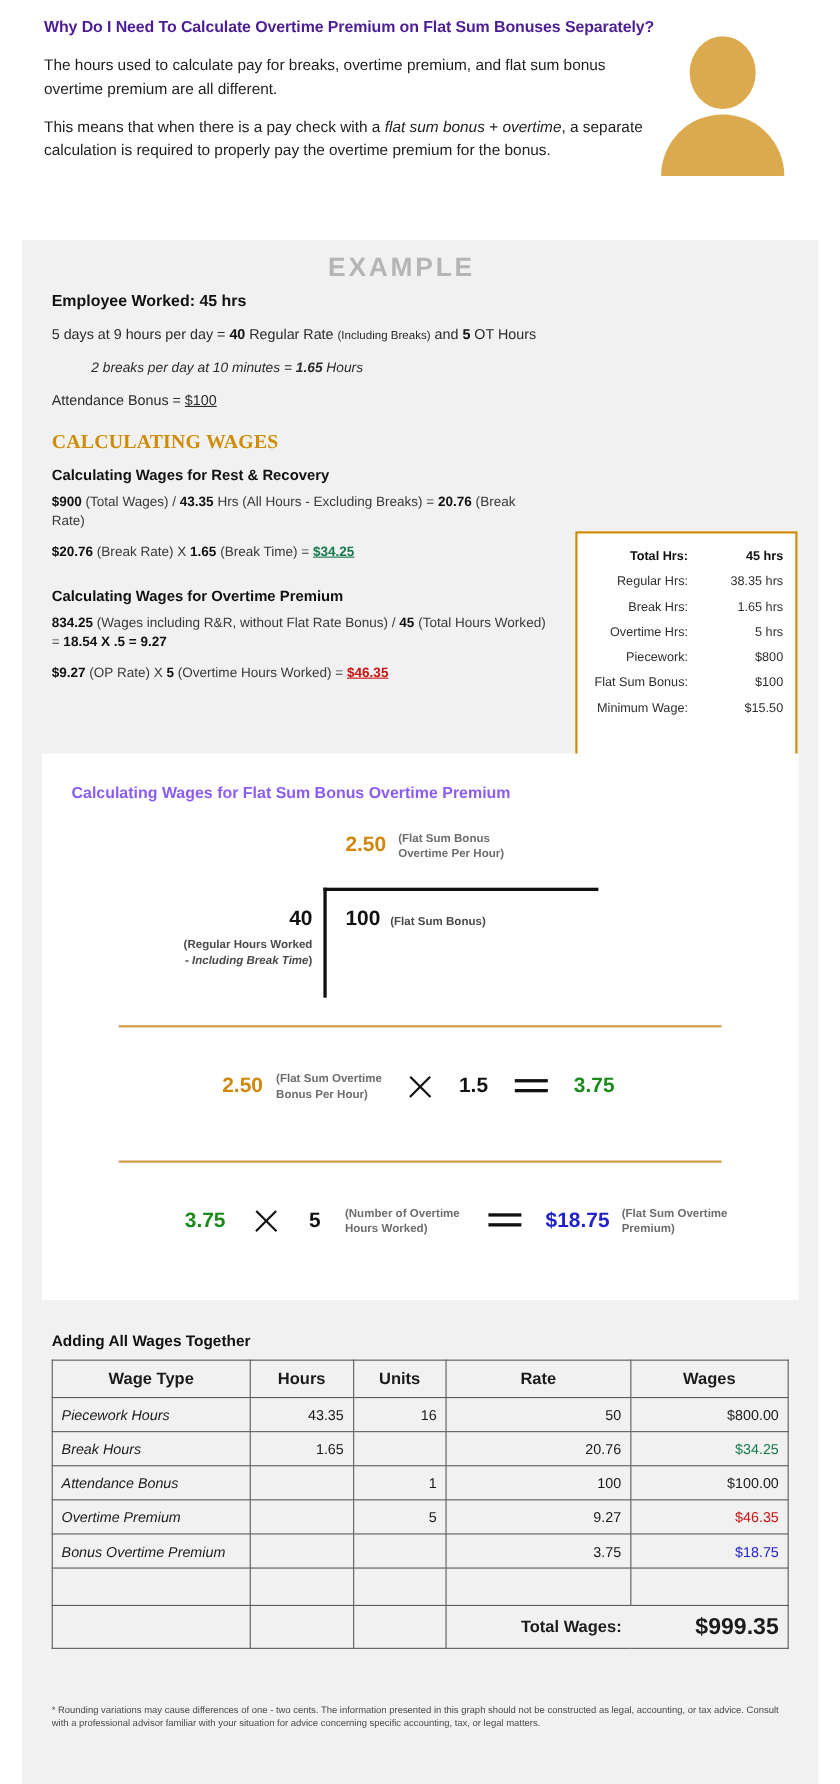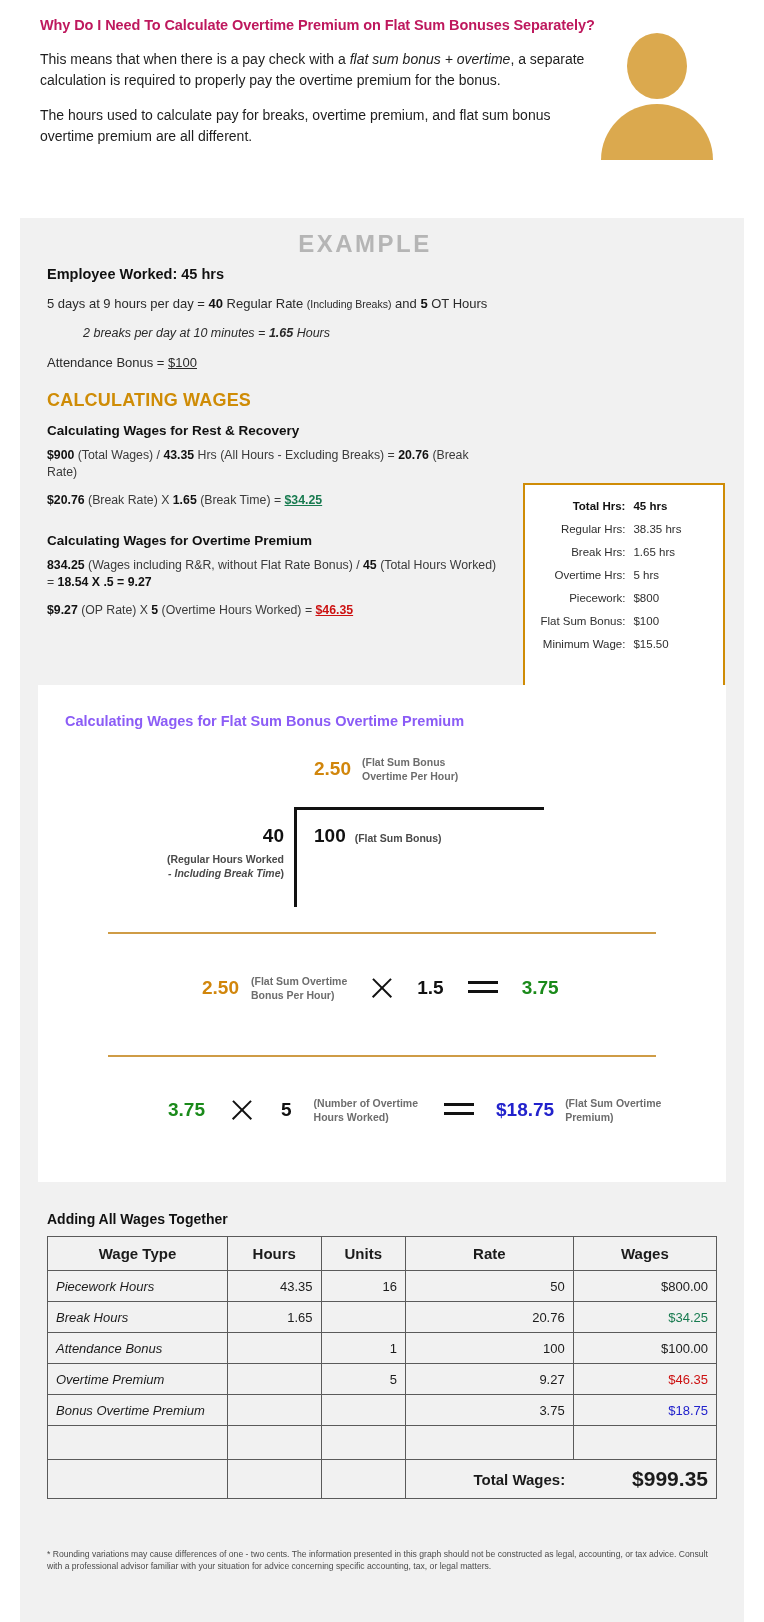--- a/index.html
+++ b/index.html
@@ -11,21 +11,21 @@
     color:#202020;
     overflow:hidden;
     position:relative;
   }
 
   
   .intro { position:absolute; left:0; top:0; width:764px; height:218px; background:#fff; }
   .intro-text { position:absolute; left:40px; top:16px; width:560px; }
   .intro-title {
     font-size:14.5px; font-weight:bold; line-height:19px;
-    color:#be185d; margin:0 0 14px 0; letter-spacing:-0.1px;
+    color:#4c1d95; margin:0 0 14px 0; letter-spacing:-0.1px;
   }
   .intro-p { font-size:14px; line-height:21px; color:#1d1d1d; margin:0 0 14px 0; }
   .intro-p i { font-style:italic; }
 
   .avatar { position:absolute; left:601px; top:33px; width:112px; height:127px; }
   .avatar .head {
     position:absolute; left:26px; top:0; width:60px; height:66px;
     border-radius:50%; background:#dba94e;
   }
   .avatar .body {
@@ -60,27 +60,27 @@
   .u { text-decoration:underline; }
 
   
   .summary {
     position:absolute; left:503px; top:265px; width:202px; height:231px;
     border:2px solid #cf8c06; background:#ffffff; padding:9px 11px 0 0;
   }
   .summary table { width:100%; border-collapse:collapse; }
   .summary td { font-size:11.5px; color:#2e2e2e; padding:5.5px 0; }
   .summary td.k { text-align:right; width:58%; padding-right:8px; }
-  .summary td.v { text-align:left; }
+  .summary td.v { text-align:right; }
   .summary tr.first td { font-weight:bold; color:#111; }
 
   
   .calc-head {
     font-size:18px; font-weight:bold; color:#cf8c06;
-    letter-spacing:0.2px; margin:18px 0 12px 0;
+    letter-spacing:0.2px; margin:18px 0 12px 0;font-family:Liberation Serif, serif;
   }
   .sub-head { font-size:13.5px; font-weight:bold; color:#111; margin:0 0 9px 0; }
   .calcline { font-size:12.3px; color:#3a3a3a; line-height:17px; margin:0 0 11px 0; }
   .calcline b { color:#111; font-weight:bold; }
   .green { color:#177a4f; font-weight:bold; text-decoration:underline; }
   .red { color:#cc1111; font-weight:bold; text-decoration:underline; }
 
   
   .card {
     position:absolute; left:18px; top:467px; width:688px; height:497px;
@@ -177,22 +177,22 @@
     position:absolute; left:27px; top:1330px; width:668px;
     font-size:8.6px; color:#4a4a4a; line-height:12px;
   }
 </style>
 </head>
 <body>
 
 <div class="intro">
   <div class="intro-text">
     <div class="intro-title">Why Do I Need To Calculate Overtime Premium on Flat Sum Bonuses Separately?</div>
+    <p class="intro-p">The hours used to calculate pay for breaks, overtime premium, and flat sum bonus overtime premium are all different.</p>
     <p class="intro-p"><span>This means that when there is a pay check with a </span><i>flat sum bonus + overtime</i><span>, a separate calculation is required to properly pay the overtime premium for the bonus.</span></p>
-    <p class="intro-p">The hours used to calculate pay for breaks, overtime premium, and flat sum bonus overtime premium are all different.</p>
   </div>
   <div class="avatar">
     <div class="head"></div>
     <div class="body"></div>
   </div>
 </div>
 
 <div class="panel">
 
   <div class="example-label">EXAMPLE</div>

